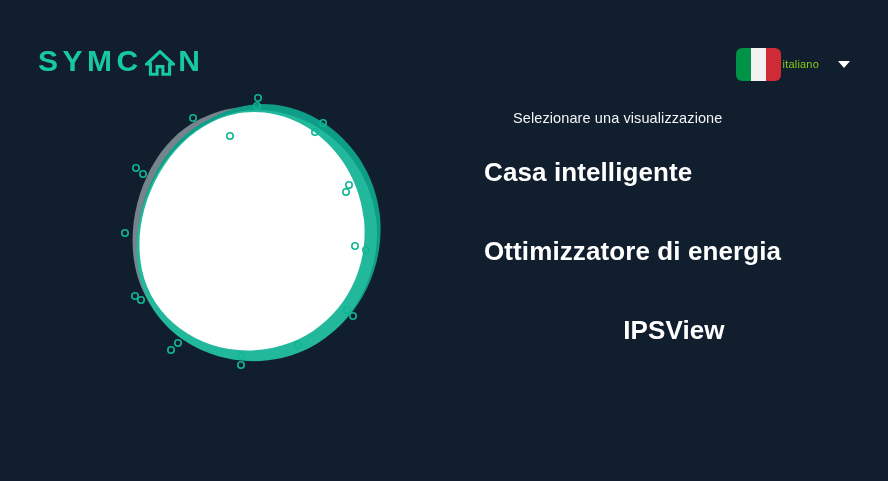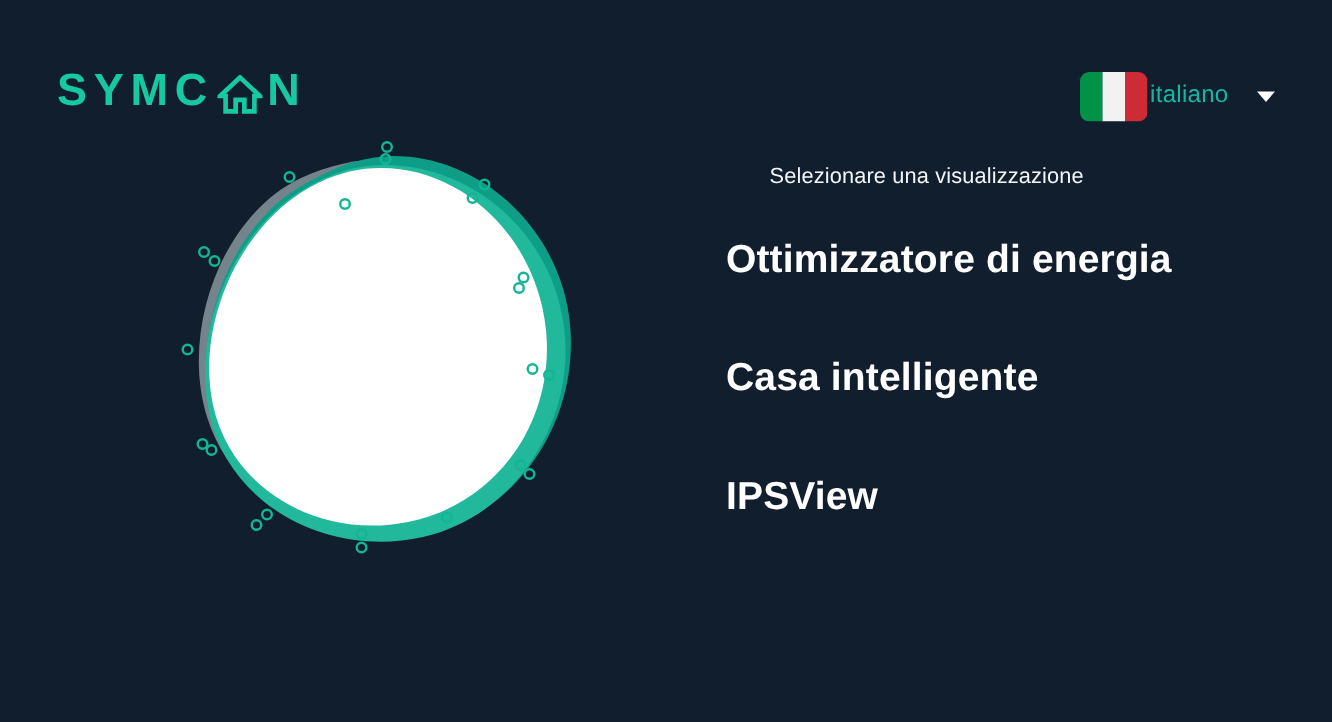--- a/index.html
+++ b/index.html
@@ -63,22 +63,22 @@
   #lang-flag {
     width:45px; height:33px;
     border-radius:6px;
     overflow:hidden;
     display:flex;
     flex-shrink:0;
   }
   #lang-flag span { display:block; height:100%; width:33.34%; }
   #lang-label {
     margin-left:2px;
-    font-size:16px;
-    color:#14b8a6;
+    font-size:11px;
+    color:#84cc16;
     font-weight:400;
     letter-spacing:0.2px;
     white-space:nowrap;
   }
   #lang-caret {
     margin-left:19px;
     width:0; height:0;
     border-left:6.5px solid transparent;
     border-right:6.5px solid transparent;
     border-top:7px solid #ffffff;
@@ -112,21 +112,21 @@
     display:block;
     font-size:26px;
     font-weight:700;
     color:#ffffff;
     letter-spacing:0.1px;
     line-height:1.15;
     margin-bottom:49px;
     cursor:pointer;
     white-space:nowrap;
   }
-  .menu-item:last-child { margin-bottom:0; }
+  .menu-item:last-child { margin-bottom:0;text-align:center; }
 </style>
 </head>
 <body>
 
 <div id="page">
 
   <div id="header">
 
     <div id="logo">
       <span class="logo-text logo-seg">SYMC</span>
@@ -183,18 +183,18 @@
         <circle cx="61" cy="262" r="3.2"></circle>
         <circle cx="188" cy="257" r="3.2"></circle>
         <circle cx="131" cy="268" r="3.2"></circle>
         <circle cx="131" cy="277" r="3.2"></circle>
       </g>
     </svg>
   </div>
 
   <div id="view-menu">
     <div id="menu-subtitle">Selezionare una visualizzazione</div>
+    <a class="menu-item">Casa intelligente</a>
     <a class="menu-item">Ottimizzatore di energia</a>
-    <a class="menu-item">Casa intelligente</a>
     <a class="menu-item">IPSView</a>
   </div>
 
 </div>
 
 </body></html>

